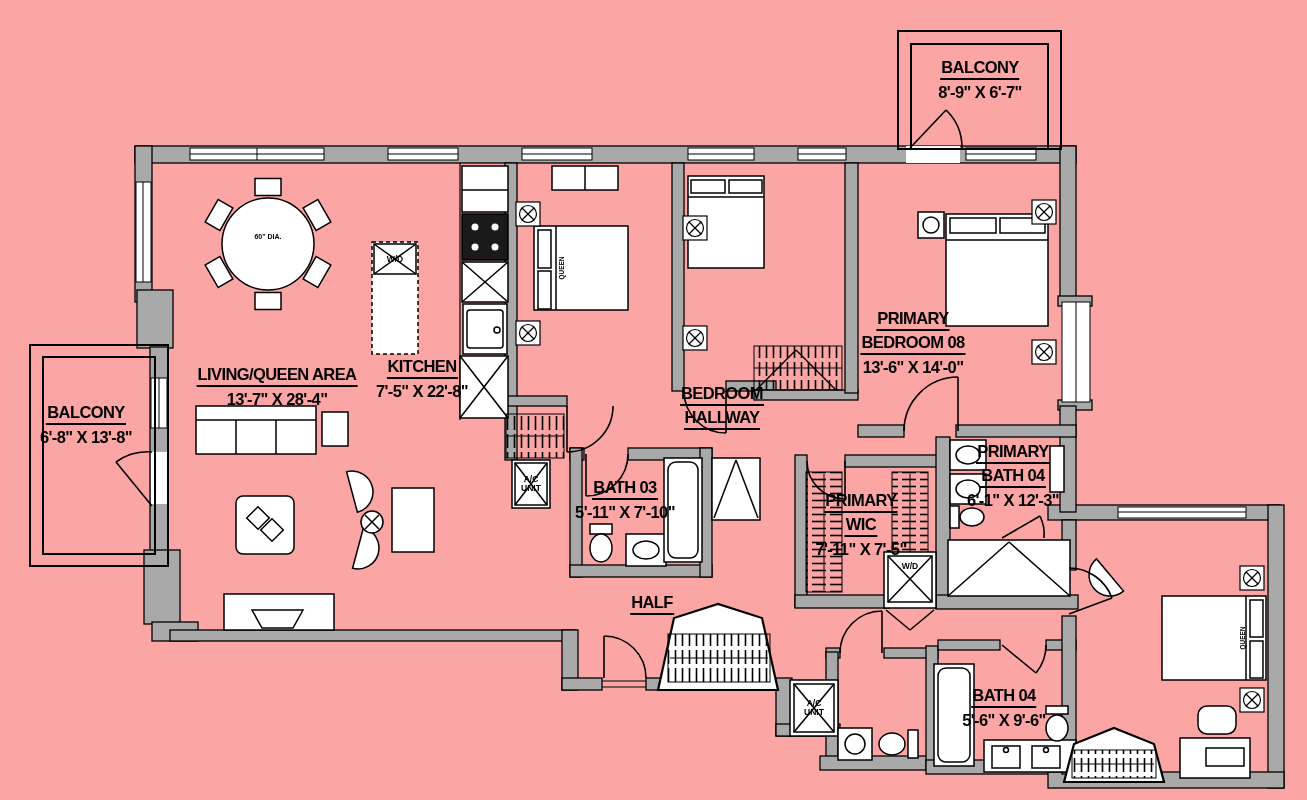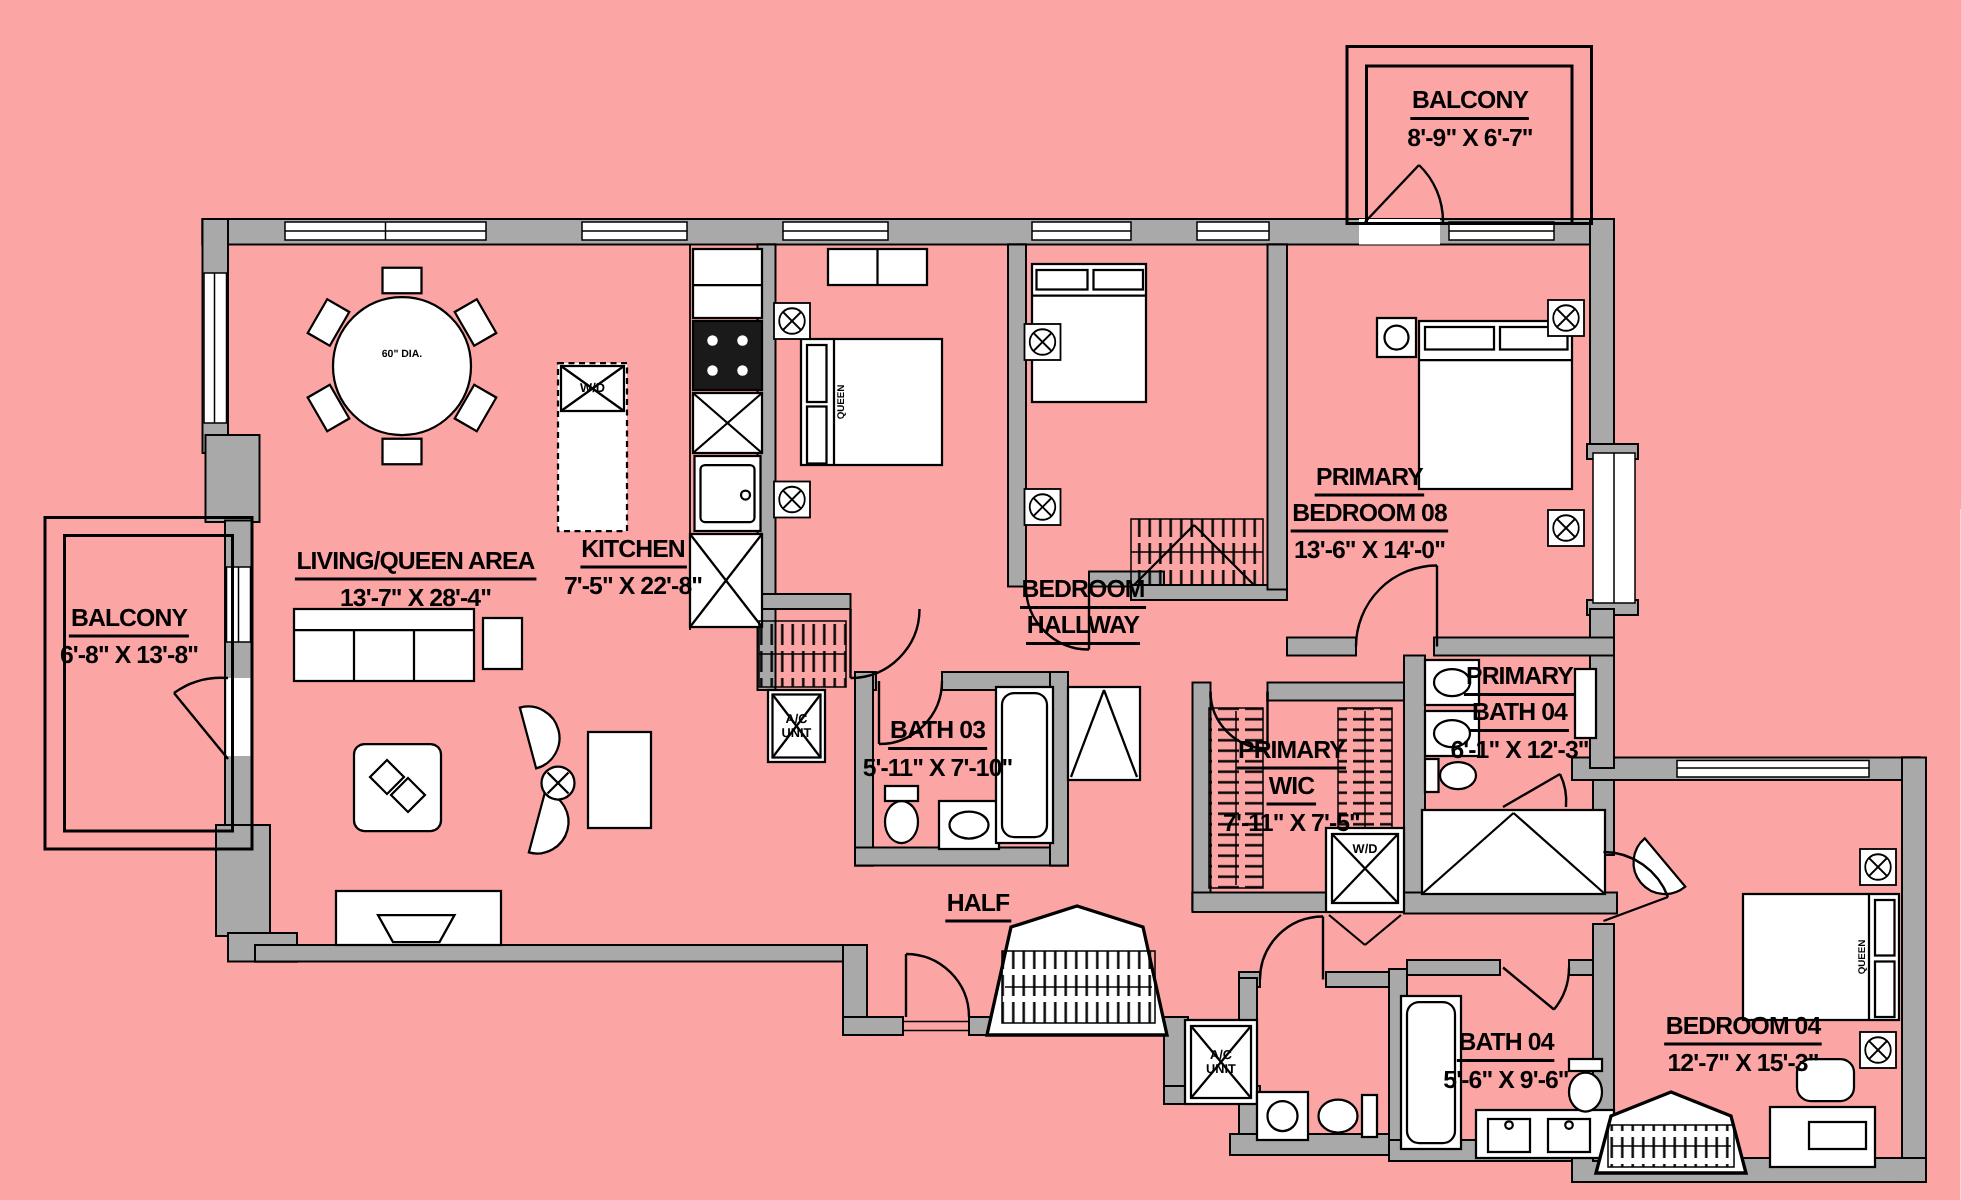--- a/index.html
+++ b/index.html
@@ -454,24 +454,20 @@
 <div class="lbl" style="left:652px;top:592px">
   <span class="nm">HALF</span>
 </div>
 
 
 <div class="lbl" style="left:1004px;top:685px">
   <span class="nm">BATH 04</span>
   <span class="dim">5'-6" X 9'-6"</span>
 </div>
 
-<div class="lbl" style="left:1162px;top:674px">
-  <span class="nm">BEDROOM 04</span>
-  <span class="dim">12'-7" X 15'-3"</span>
-</div>
 
 <div class="tiny" style="left:531px;top:484px">
   <span>A/C</span>
   <span>UNIT</span>
 </div>
 
 <div class="tiny" style="left:814px;top:708px">
   <span>A/C</span>
   <span>UNIT</span>
 </div>

